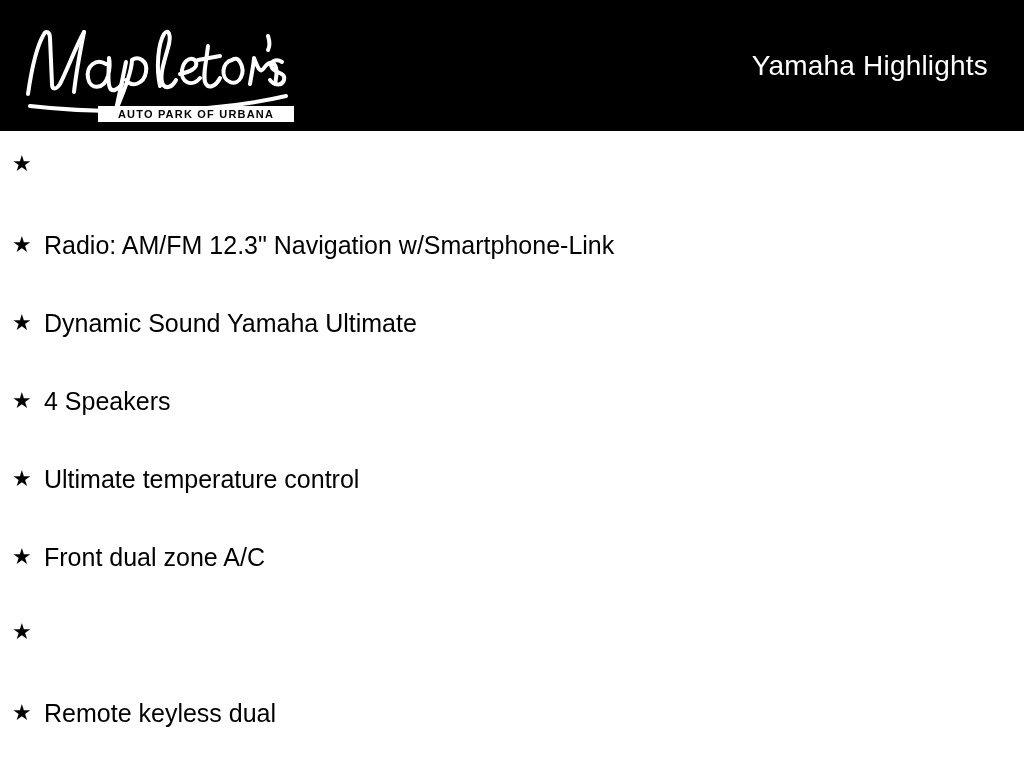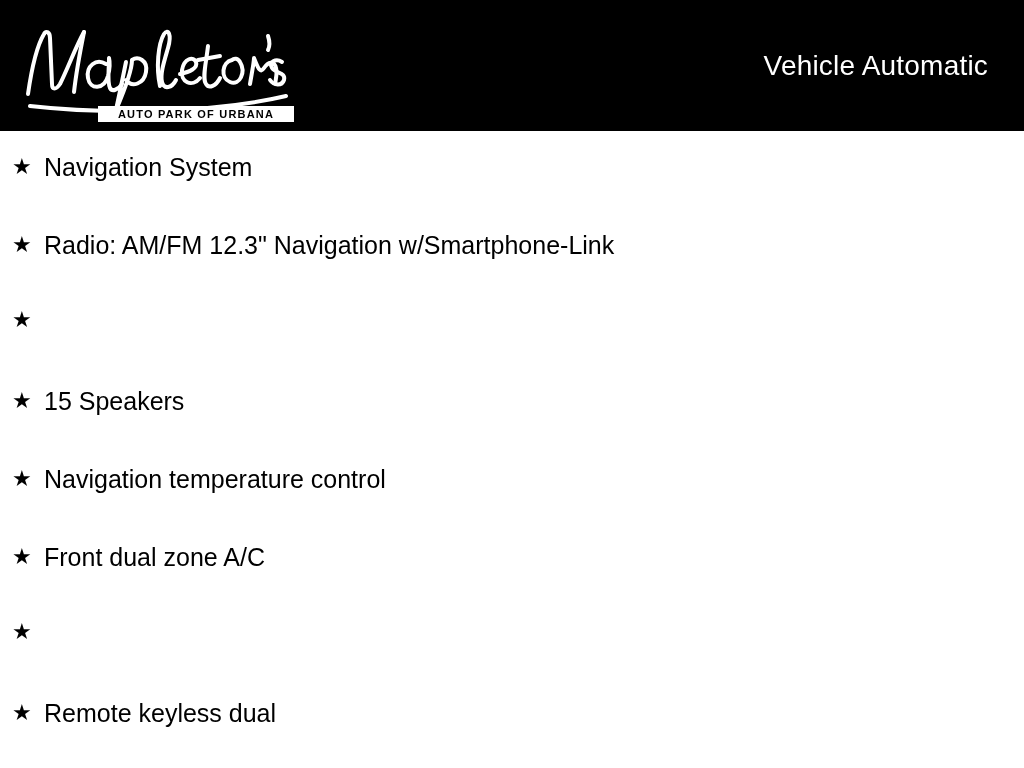--- a/index.html
+++ b/index.html
@@ -117,47 +117,47 @@
           <path d="M272 52 C 266 48, 258 52, 262 58 C 266 64, 276 62, 274 70 C 272 76, 264 76, 260 70"></path>
 
           <path d="M20 96 C 90 104, 200 104, 276 86"></path>
         </g>
 
         <rect x="88" y="96" width="196" height="16" fill="#ffffff"></rect>
         <text x="186" y="108" fill="#000000" font-family="Liberation Sans, sans-serif" font-size="11" font-weight="bold" letter-spacing="1.2" text-anchor="middle">AUTO PARK OF URBANA</text>
       </svg>
     </div>
 
-    <div class="header-title">Vehicle Automatic</div>
+    <div class="header-title">Yamaha Highlights</div>
   </div>
 
   <div class="highlights">
 
     <div class="hl-row">
       <span class="hl-star">★</span>
-      <span class="hl-label">Navigation System</span>
     </div>
 
     <div class="hl-row">
       <span class="hl-star">★</span>
       <span class="hl-label">Radio: AM/FM 12.3" Navigation w/Smartphone-Link</span>
     </div>
 
     <div class="hl-row">
       <span class="hl-star">★</span>
+      <span class="hl-label">Dynamic Sound Yamaha Ultimate</span>
     </div>
 
     <div class="hl-row">
       <span class="hl-star">★</span>
-      <span class="hl-label">15 Speakers</span>
+      <span class="hl-label">4 Speakers</span>
     </div>
 
     <div class="hl-row">
       <span class="hl-star">★</span>
-      <span class="hl-label">Navigation temperature control</span>
+      <span class="hl-label">Ultimate temperature control</span>
     </div>
 
     <div class="hl-row">
       <span class="hl-star">★</span>
       <span class="hl-label">Front dual zone A/C</span>
     </div>
 
     <div class="hl-row">
       <span class="hl-star">★</span>
     </div>

